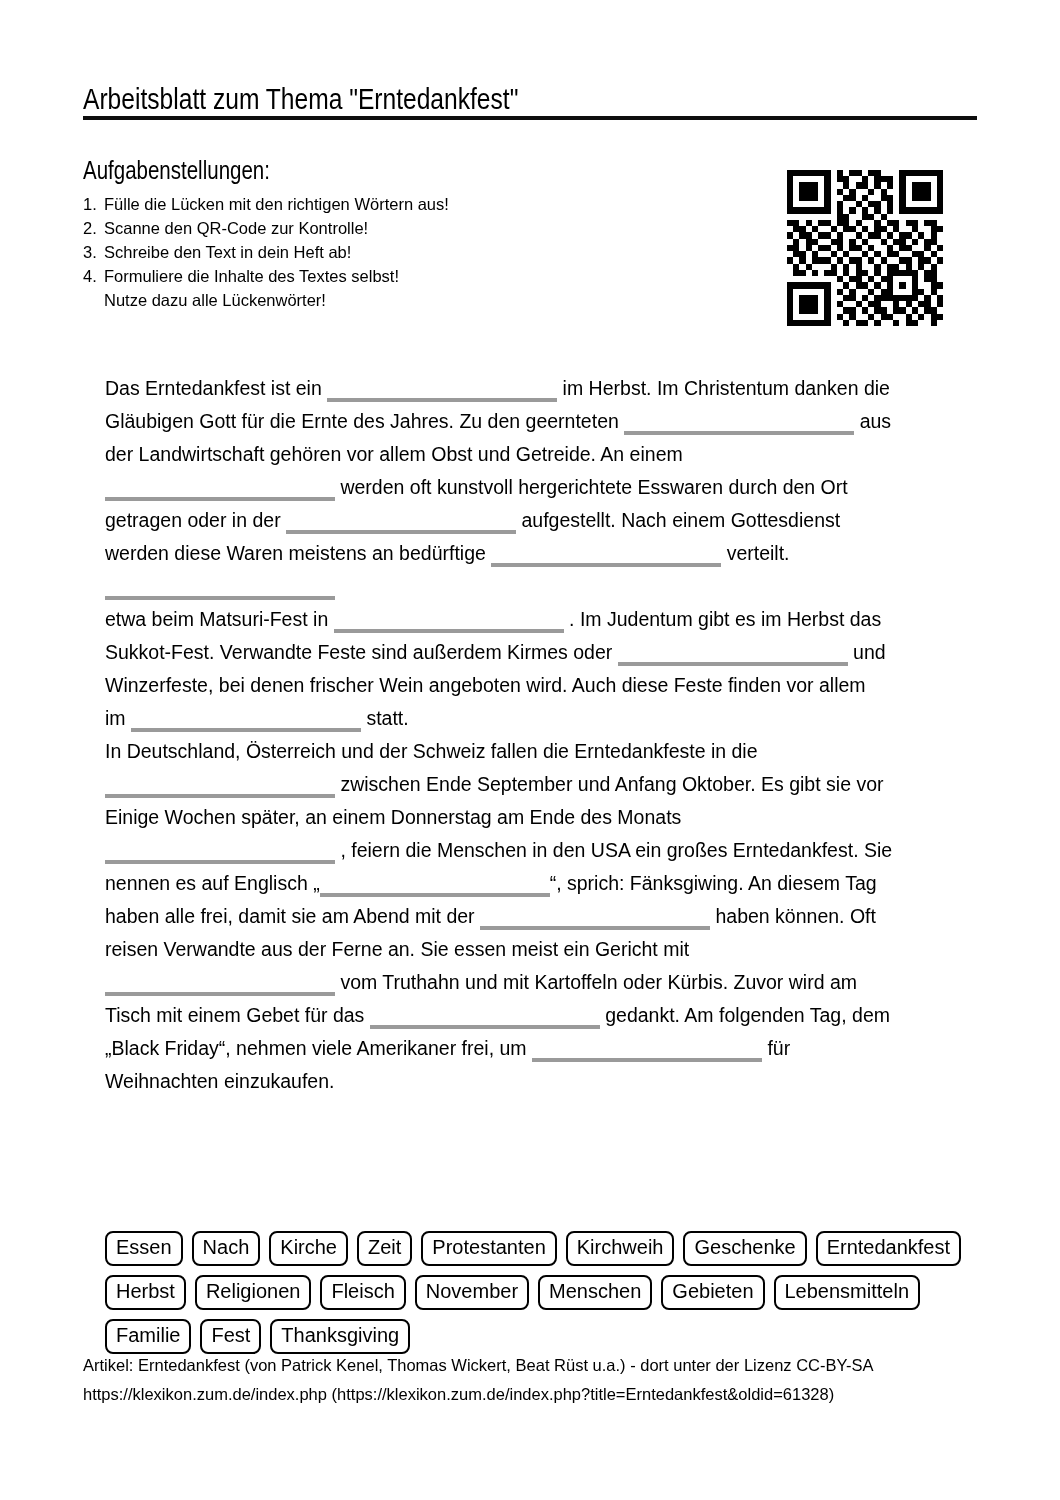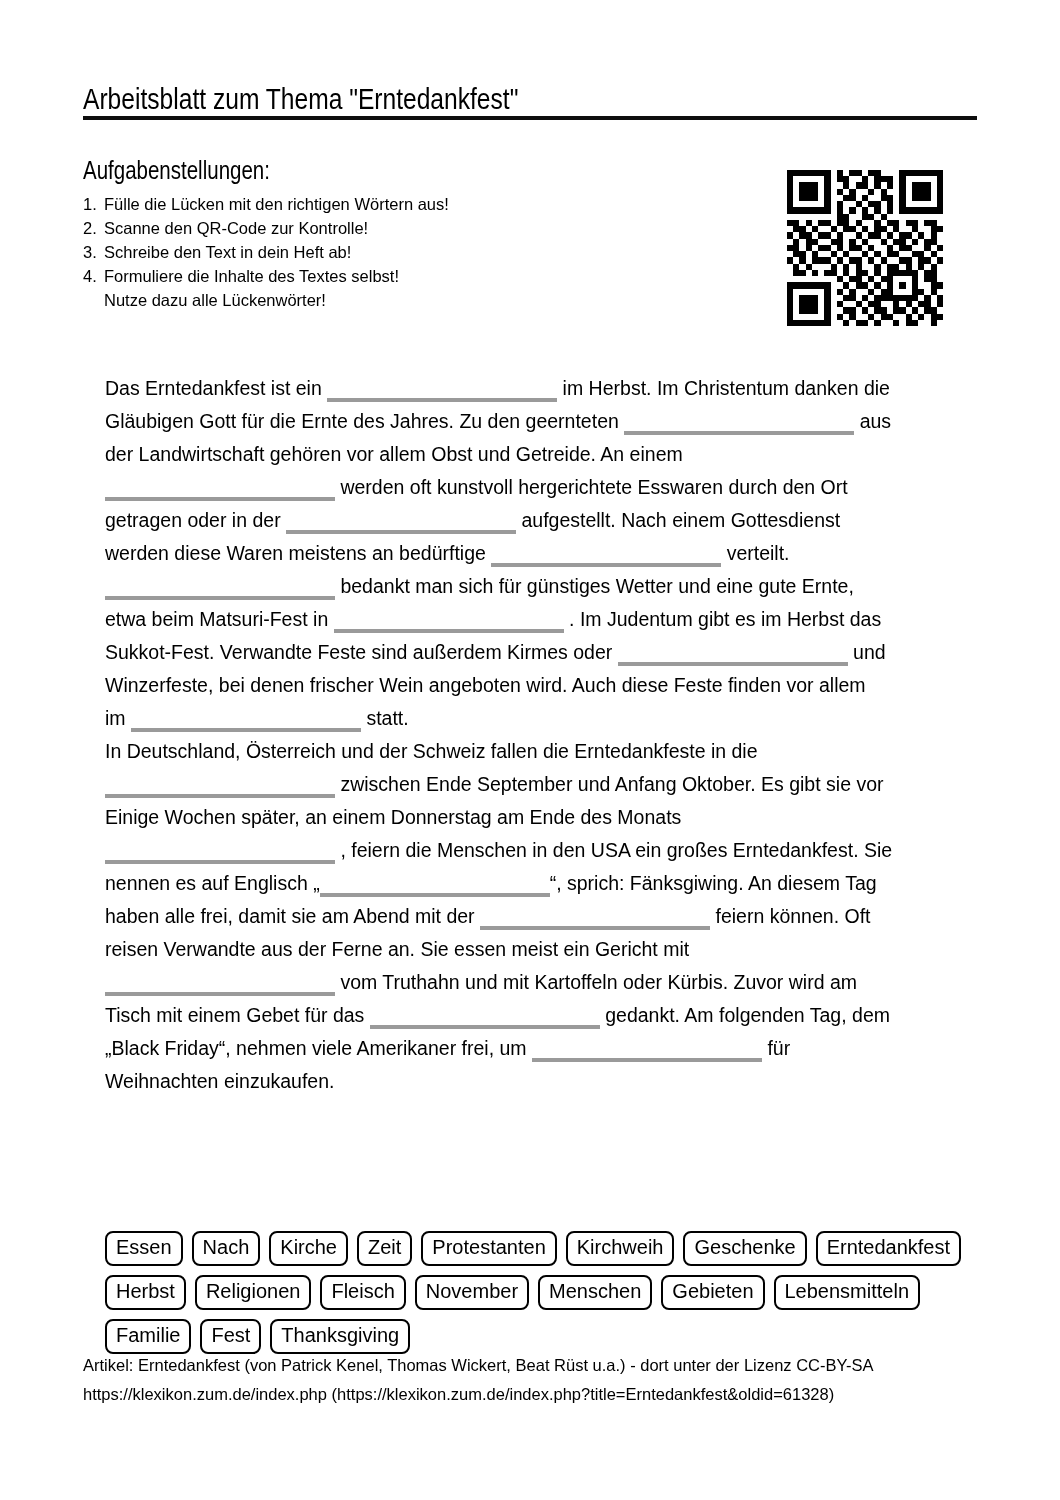--- a/index.html
+++ b/index.html
@@ -694,31 +694,31 @@
       <div></div>
     </div>
 
   <div class="cloze">
       <div class="cloze-line"><span>Das Erntedankfest ist ein </span><span class="blank" style="border-bottom-color: rgb(154, 154, 154);"></span><span> im Herbst. Im Christentum danken die</span></div>
       <div class="cloze-line"><span>Gläubigen Gott für die Ernte des Jahres. Zu den geernteten </span><span class="blank" style="border-bottom-color: rgb(154, 154, 154);"></span><span> aus</span></div>
       <div class="cloze-line"><span>der Landwirtschaft gehören vor allem Obst und Getreide. An einem</span></div>
       <div class="cloze-line"><span class="blank" style="border-bottom-color: rgb(154, 154, 154);"></span><span> werden oft kunstvoll hergerichtete Esswaren durch den Ort</span></div>
       <div class="cloze-line"><span>getragen oder in der </span><span class="blank" style="border-bottom-color: rgb(154, 154, 154);"></span><span> aufgestellt. Nach einem Gottesdienst</span></div>
       <div class="cloze-line"><span>werden diese Waren meistens an bedürftige </span><span class="blank" style="border-bottom-color: rgb(154, 154, 154);"></span><span> verteilt.</span></div>
-      <div class="cloze-line"><span class="blank" style="border-bottom-color: rgb(154, 154, 154);"></span><span> bedankt man sich für günstiges Wetter und eine gute Ernte,</span></div>
+      <div class="cloze-line"><span class="blank" style="border-bottom-color: rgb(154, 154, 154);"></span></div>
       <div class="cloze-line"><span>etwa beim Matsuri-Fest in </span><span class="blank" style="border-bottom-color: rgb(154, 154, 154);"></span><span> . Im Judentum gibt es im Herbst das</span></div>
       <div class="cloze-line"><span>Sukkot-Fest. Verwandte Feste sind außerdem Kirmes oder </span><span class="blank" style="border-bottom-color: rgb(154, 154, 154);"></span><span> und</span></div>
       <div class="cloze-line"><span>Winzerfeste, bei denen frischer Wein angeboten wird. Auch diese Feste finden vor allem</span></div>
       <div class="cloze-line"><span>im </span><span class="blank" style="border-bottom-color: rgb(154, 154, 154);"></span><span> statt.</span></div>
       <div class="cloze-line"><span>In Deutschland, Österreich und der Schweiz fallen die Erntedankfeste in die</span></div>
       <div class="cloze-line"><span class="blank" style="border-bottom-color: rgb(154, 154, 154);"></span><span> zwischen Ende September und Anfang Oktober. Es gibt sie vor</span></div>
       <div class="cloze-line"><span>Einige Wochen später, an einem Donnerstag am Ende des Monats</span></div>
       <div class="cloze-line"><span class="blank" style="border-bottom-color: rgb(154, 154, 154);"></span><span> , feiern die Menschen in den USA ein großes Erntedankfest. Sie</span></div>
       <div class="cloze-line"><span>nennen es auf Englisch „</span><span class="blank" style="border-bottom-color: rgb(154, 154, 154);"></span><span>“, sprich: Fänksgiwing. An diesem Tag</span></div>
-      <div class="cloze-line"><span>haben alle frei, damit sie am Abend mit der </span><span class="blank" style="border-bottom-color: rgb(154, 154, 154);"></span><span> feiern können. Oft</span></div>
+      <div class="cloze-line"><span>haben alle frei, damit sie am Abend mit der </span><span class="blank" style="border-bottom-color: rgb(154, 154, 154);"></span><span> haben können. Oft</span></div>
       <div class="cloze-line"><span>reisen Verwandte aus der Ferne an. Sie essen meist ein Gericht mit</span></div>
       <div class="cloze-line"><span class="blank" style="border-bottom-color: rgb(154, 154, 154);"></span><span> vom Truthahn und mit Kartoffeln oder Kürbis. Zuvor wird am</span></div>
       <div class="cloze-line"><span>Tisch mit einem Gebet für das </span><span class="blank" style="border-bottom-color: rgb(154, 154, 154);"></span><span> gedankt. Am folgenden Tag, dem</span></div>
       <div class="cloze-line"><span>„Black Friday“, nehmen viele Amerikaner frei, um </span><span class="blank" style="border-bottom-color: rgb(154, 154, 154);"></span><span> für</span></div>
       <div class="cloze-line"><span>Weihnachten einzukaufen.</span></div>
     </div>
 
   <div class="word-bank">
       <div class="wb-row">
         <span class="chip">Essen</span>

